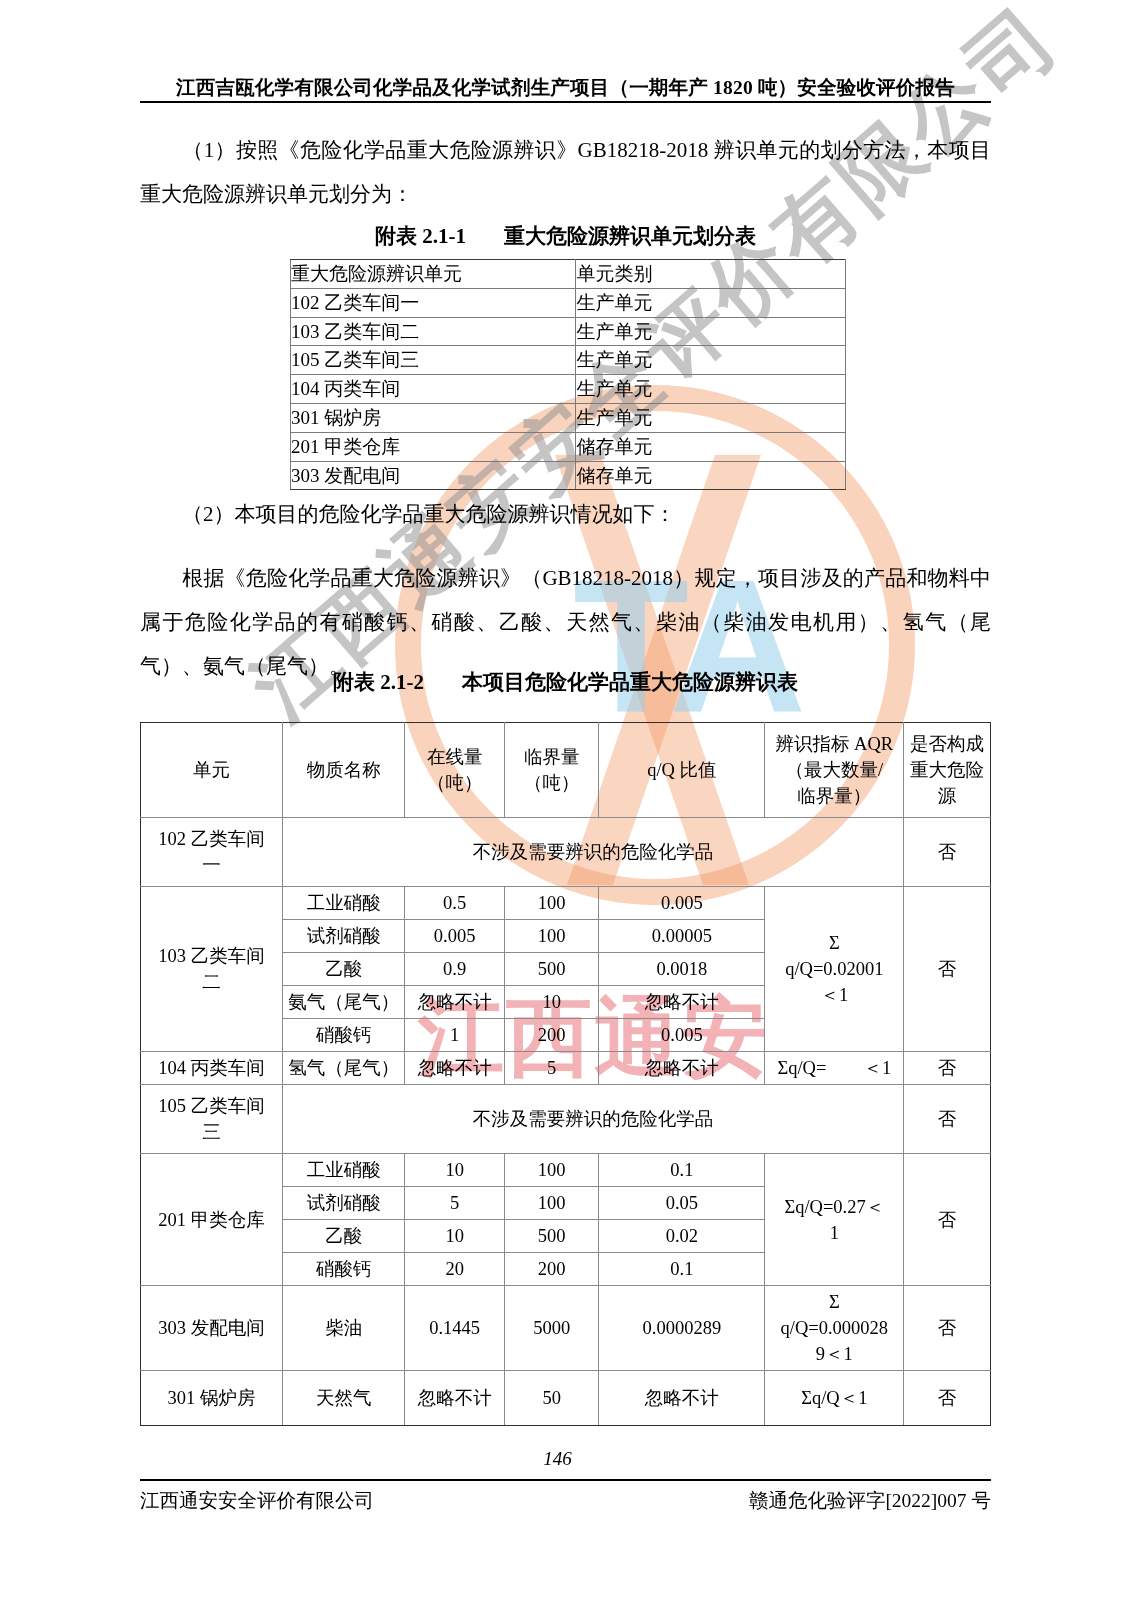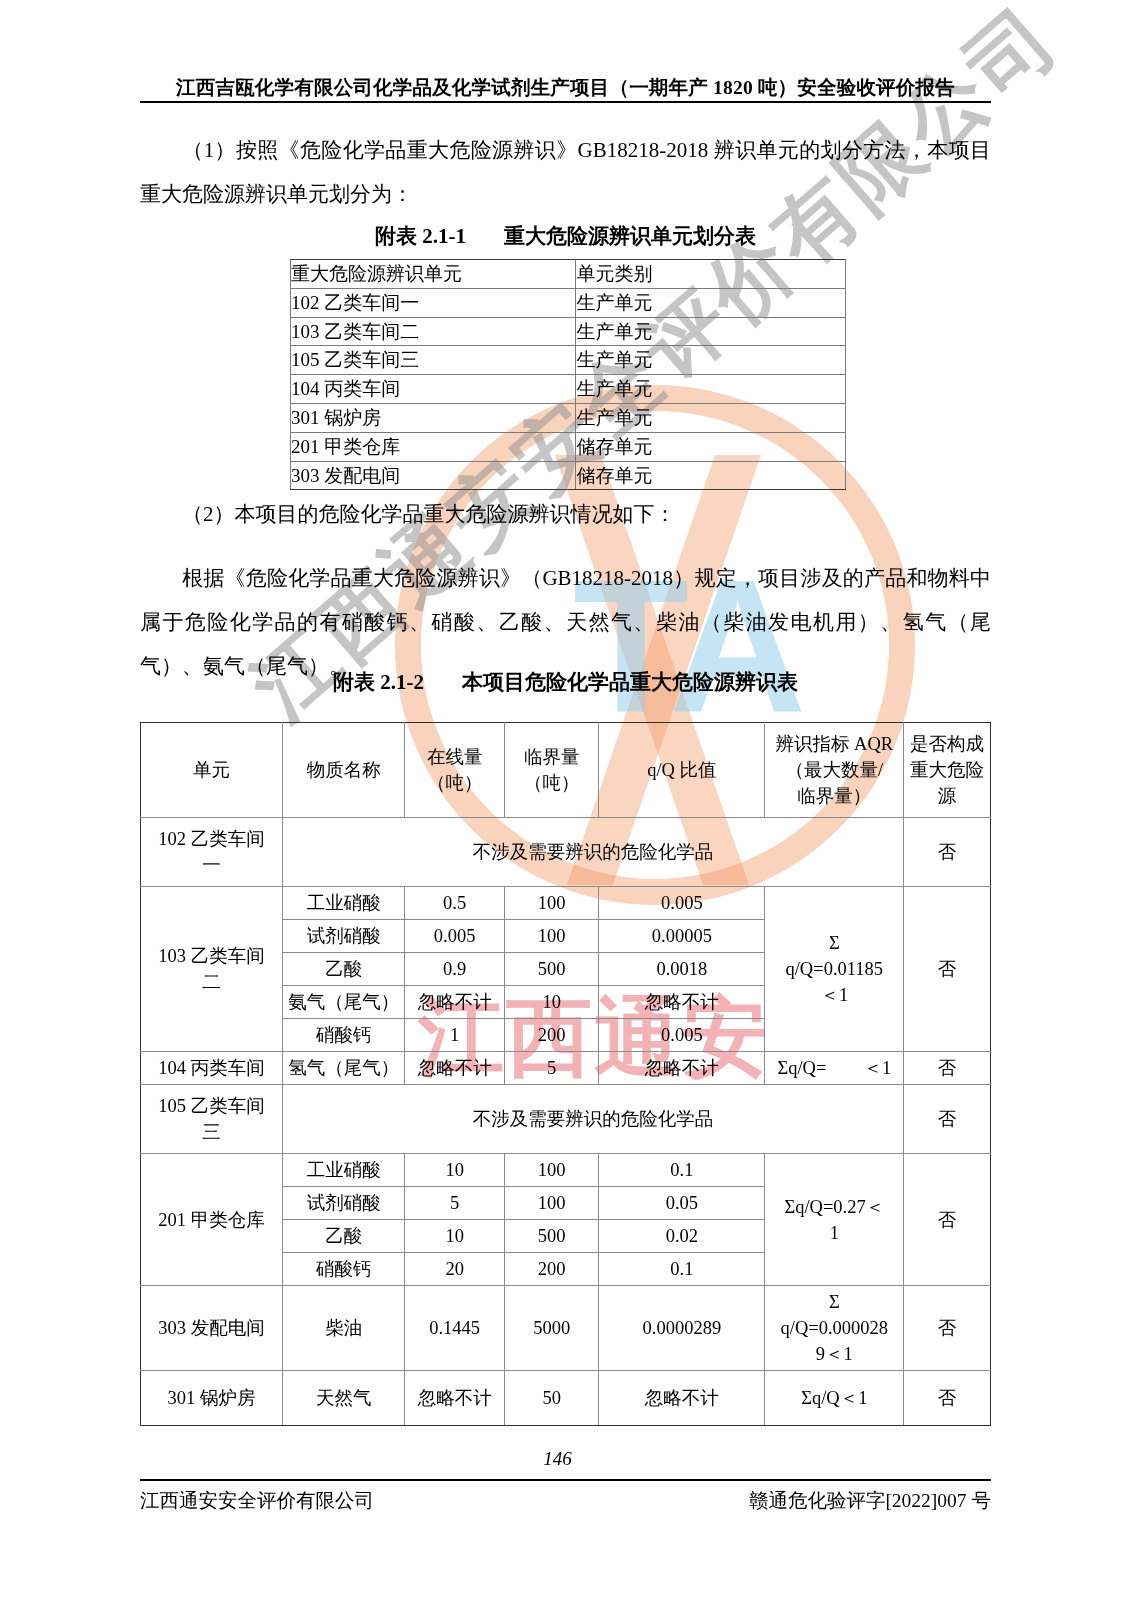--- a/index.html
+++ b/index.html
@@ -261,21 +261,21 @@
         <td class="colA thick-l" rowspan="5">
           <div>103 乙类车间</div>
           <div>二</div>
         </td>
         <td class="colB">工业硝酸</td>
         <td class="colC">0.5</td>
         <td class="colD">100</td>
         <td class="colE">0.005</td>
         <td class="colF" rowspan="5">
           <div>Σ</div>
-          <div>q/Q=0.01185</div>
+          <div>q/Q=0.02001</div>
           <div>＜1</div>
         </td>
         <td class="colG thick-r" rowspan="5">否</td>
       </tr>
       <tr>
         <td>试剂硝酸</td>
         <td>0.005</td>
         <td>100</td>
         <td>0.00005</td>
       </tr>

